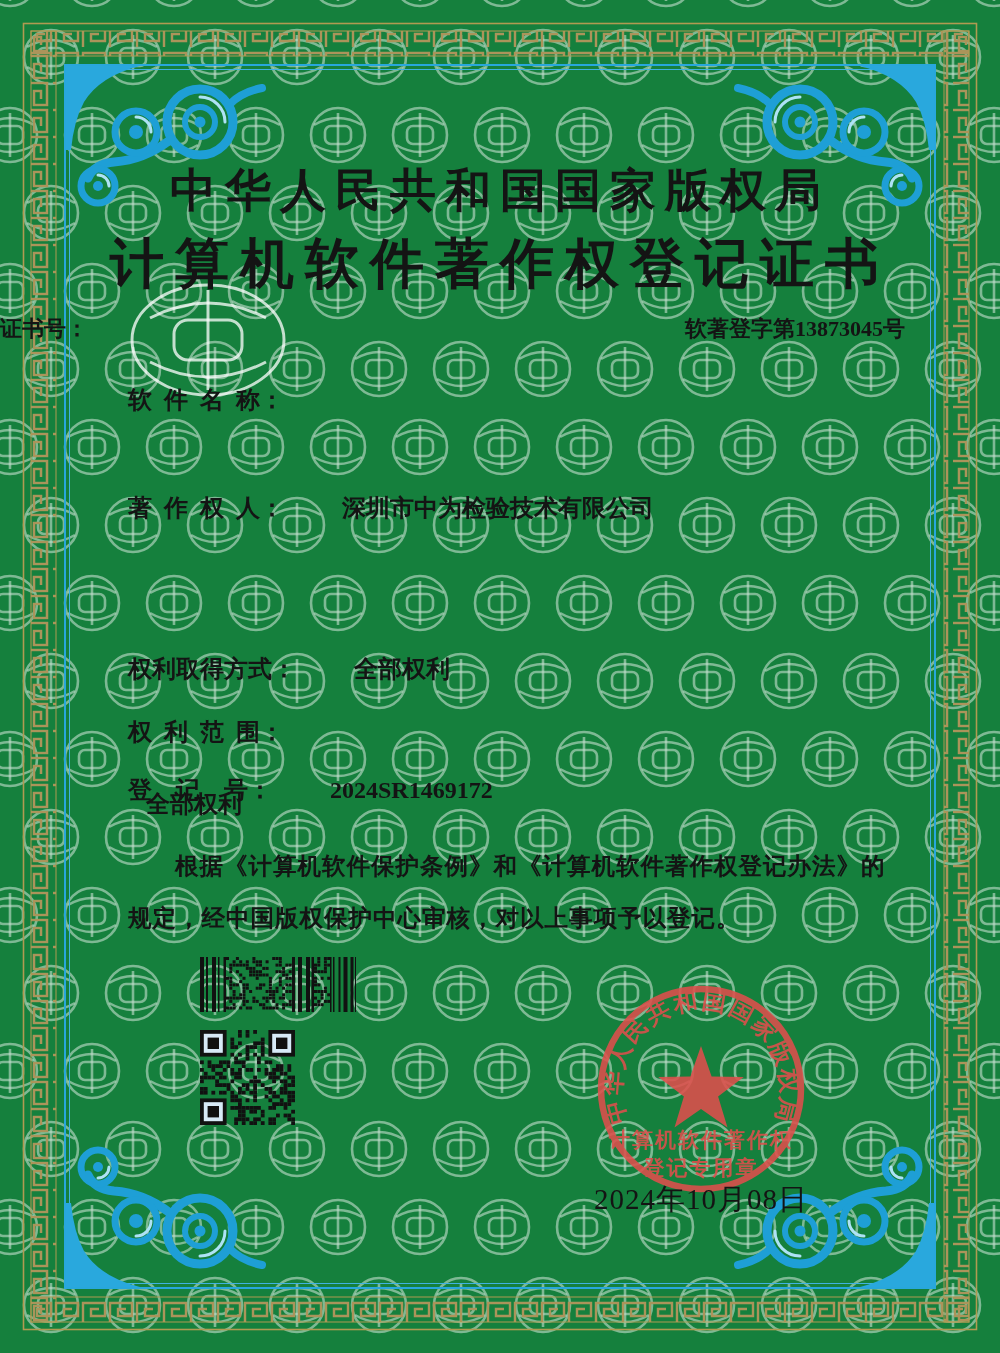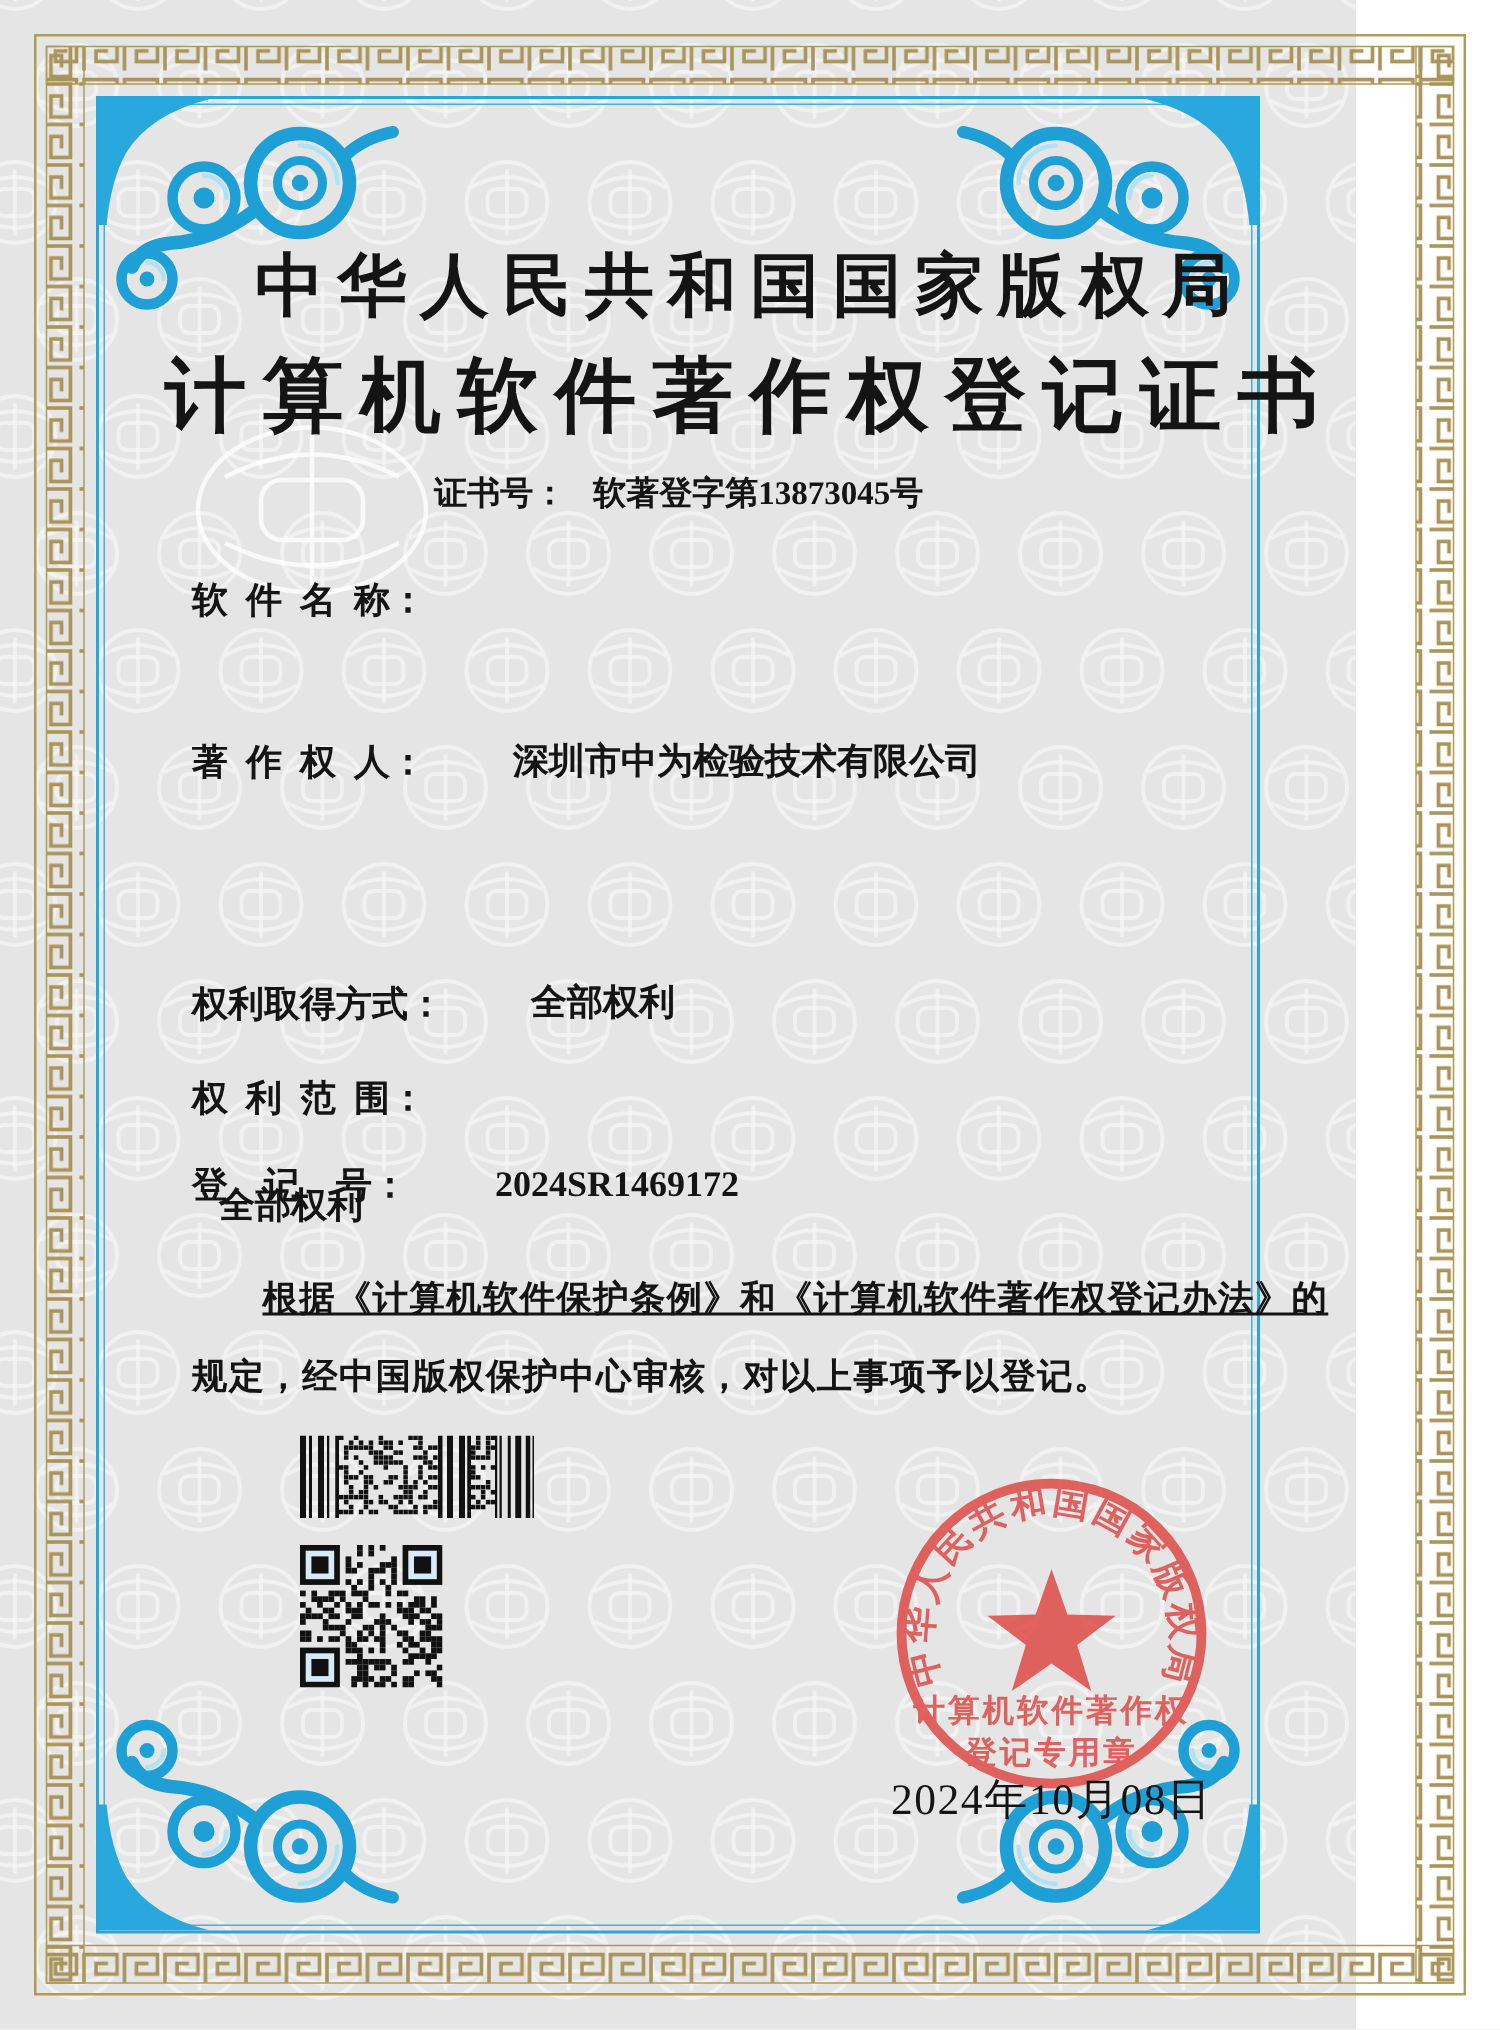--- a/index.html
+++ b/index.html
@@ -1,49 +1,49 @@
 <!DOCTYPE html>
 <html><head>
 <meta charset="utf-8">
 <style>
   html,body{margin:0;padding:0;}
   body{width:1000px;height:1353px;overflow:hidden;
        font-family:"Liberation Serif","DejaVu Serif",serif;}
-  .page{position:relative;width:904px;height:1353px;background:#e5e5e5;}
+  .page{position:relative;width:1000px;height:1353px;background:#15803d;}
   .layer{position:absolute;left:0;top:0;width:1000px;height:1353px;pointer-events:none;}
 
   
   .blue-frame{position:absolute;left:64px;top:64px;right:64px;bottom:64px;
               border:2.5px solid #28a7dc;}
   .blue-frame-inner{position:absolute;left:3px;top:3px;right:3px;bottom:3px;
               border:1px solid #3fb2e0;}
 
   .corner{position:absolute;width:202px;height:150px;}
   .corner.tl{left:66px;top:66px;}
   .corner.tr{right:66px;top:66px;transform:scaleX(-1);}
   .corner.bl{left:66px;bottom:66px;transform:scaleY(-1);}
   .corner.br{right:66px;bottom:66px;transform:scale(-1,-1);}
 
   .txt{position:absolute;color:#141414;white-space:pre;}
   .title{left:0;width:1000px;text-align:center;font-weight:700;}
   .title1{top:160px;font-size:46px;letter-spacing:9px;}
   .title2{top:228px;font-size:54px;letter-spacing:11px;}
 
   .certno-row{position:absolute;top:314px;left:0;width:905px;display:flex;
-              justify-content:center;gap:18px;font-size:22px;font-weight:700;color:#141414;}
+              justify-content:space-between;gap:18px;font-size:22px;font-weight:700;color:#141414;}
 
   .field{position:absolute;left:128px;display:flex;font-size:24px;font-weight:700;color:#141414;gap:40px;}
   .field .lab{white-space:pre;}
   .field .val{margin-left:18px;white-space:pre;line-height:33px;}
   .f1{top:384px;} .f2{top:492px;} .f3{top:653px;} .f4{top:716px;flex-direction:column;} .f5{top:774px;}
 
   .statement{position:absolute;left:128px;top:840px;width:774px;
              font-size:23.5px;font-weight:700;color:#141414;line-height:52px;
              letter-spacing:1px;}
-  .statement .ind{text-indent:2em;text-decoration:underline;}
+  .statement .ind{text-indent:2em;}
 
   .barcode{position:absolute;left:200px;top:957px;width:156px;height:55px;}
   .qr{position:absolute;left:200px;top:1030px;width:95px;height:95px;}
 
   .seal{position:absolute;left:589px;top:977px;width:224px;height:224px;opacity:.88;}
   .date{position:absolute;left:575px;top:1180px;width:252px;text-align:center;
         font-size:29px;font-weight:400;color:#141414;letter-spacing:1px;}
 </style>
 </head>
 <body>

